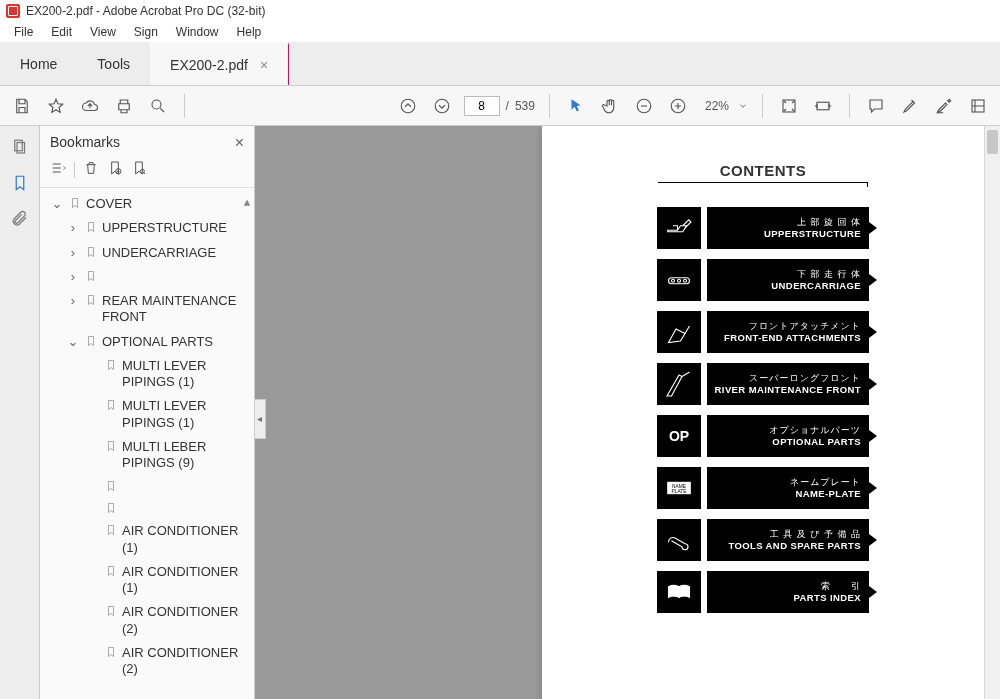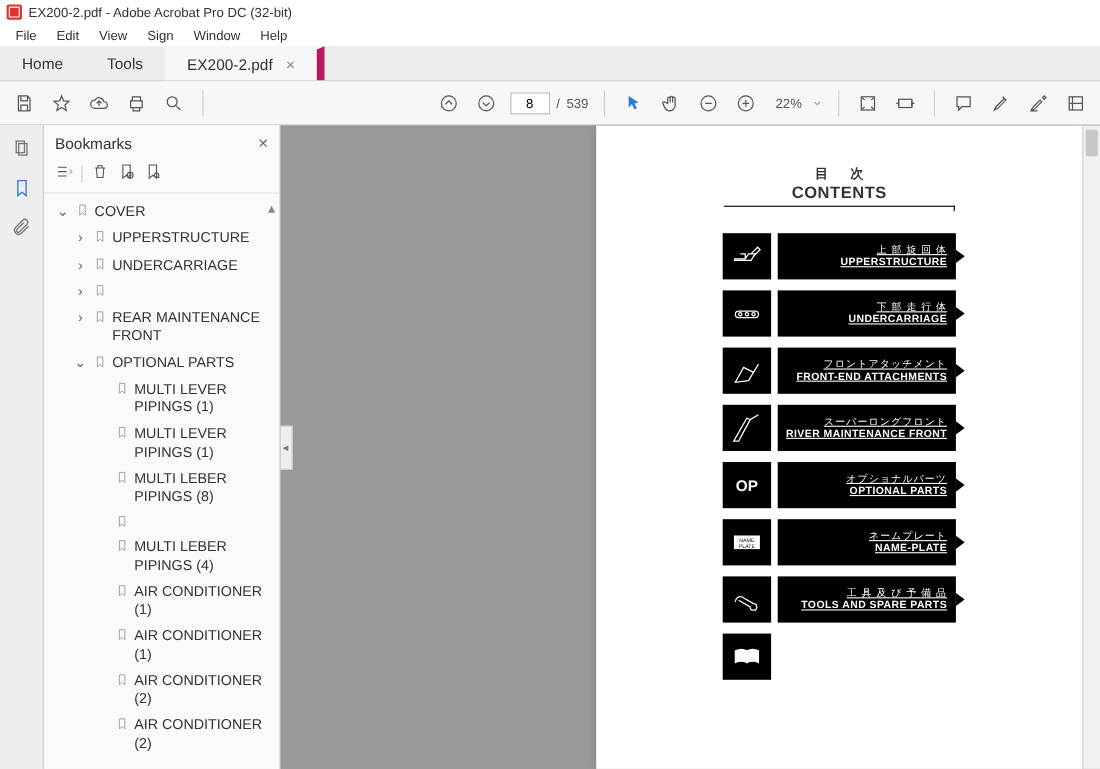--- a/index.html
+++ b/index.html
@@ -9,23 +9,23 @@
   .titlebar { height: 22px; background: #fff; display: flex; align-items: center; padding-left: 6px; }
   .titlebar .pdf-icon { width: 14px; height: 14px; background: #d33; border-radius: 2px; margin-right: 6px; position: relative; }
   .titlebar .pdf-icon::after { content: ""; position: absolute; top: 2px; left: 2px; right: 2px; bottom: 2px; border: 1px solid #fff; border-radius: 1px; }
   .titlebar-text { font-size: 12px; }
 
   
   .menubar { height: 20px; background: #fff; display: flex; align-items: center; padding-left: 6px; gap: 2px; }
   .menubar .menuitem { padding: 2px 8px; font-size: 12px; cursor: default; }
 
   
-  .toptabs { height: 32px; background: #ededed; border-bottom: 1px solid #ccc; display: flex; align-items: stretch; }
+  .toptabs { height: 44px; background: #ededed; border-bottom: 1px solid #ccc; display: flex; align-items: stretch; }
   .toptabs .tab { padding: 0 20px; display: flex; align-items: center; font-size: 14px; cursor: default; }
-  .toptabs .tab.file { background: #f7f7f7; border-right: 7px solid #be185d; border-top: 3px solid transparent; }
+  .toptabs .tab.file { background: #f7f7f7; border-right: 1px solid #be185d; border-top: 3px solid transparent; }
   .toptabs .tab .close { margin-left: 12px; color: #888; }
 
   
   .toolbar { height: 40px; background: #f7f7f7; border-bottom: 1px solid #ccc; display: flex; align-items: center; padding: 0 10px; gap: 10px; }
   .toolbar .sep { width: 1px; height: 24px; background: #ccc; margin: 0 4px; }
   .tb-btn { width: 24px; height: 24px; display: flex; align-items: center; justify-content: center; color: #555; cursor: default; }
   .tb-btn svg { width: 18px; height: 18px; stroke: #555; fill: none; stroke-width: 1.5; }
   .page-box { display: flex; align-items: center; gap: 6px; }
   .page-input { width: 36px; height: 20px; border: 1px solid #bbb; text-align: center; font-size: 12px; }
   .page-total { font-size: 12px; color: #555; }
@@ -67,21 +67,21 @@
   .contents-head .jp { font-size: 12px; letter-spacing: 20px; margin-left: 20px; font-weight: bold; }
   .contents-head .en { font-size: 15px; font-weight: 700; letter-spacing: .5px; }
   .contents-head .rule { width: 210px; height: 1px; background: #000; margin: 3px auto 0; position: relative; }
   .contents-head .rule::after { content: ""; position: absolute; right: 0; top: 0; width: 1px; height: 5px; background: #000; }
 
   .sec-list { display: flex; flex-direction: column; gap: 10px; margin-top: 16px; }
   .sec-row { display: flex; align-items: stretch; height: 42px; }
   .sec-ico { width: 44px; background: #000; display: flex; align-items: center; justify-content: center; }
   .sec-ico svg { stroke: #fff; fill: none; stroke-width: 1.5; }
   .sec-ico .optxt { color: #fff; font-weight: 800; font-size: 14px; }
-  .sec-bar { width: 162px; background: #000; color: #fff; display: flex; flex-direction: column; justify-content: center; align-items: flex-end; padding-right: 8px; position: relative; text-decoration: underline; }
+  .sec-bar { width: 162px; background: #000; color: #fff; display: flex; flex-direction: column; justify-content: center; align-items: flex-end; padding-right: 8px; position: relative; }
   .sec-row.split .sec-bar { margin-left: 6px; }
   .sec-bar .jp { font-size: 9px; letter-spacing: 1px; line-height: 1.2; white-space: nowrap; }
   .sec-bar .en { font-size: 9.5px; font-weight: 700; letter-spacing: .4px; line-height: 1.2; white-space: nowrap; }
   .sec-bar::after { content: ""; position: absolute; right: -8px; top: 50%; transform: translateY(-50%); border-left: 8px solid #000; border-top: 6px solid transparent; border-bottom: 6px solid transparent; }
 
   .scrollbar-v { width: 16px; background: #f0f0f0; border-left: 1px solid #d8d8d8; position: relative; }
   .scrollbar-v .thumb { position: absolute; left: 2px; right: 2px; top: 4px; height: 24px; background: #c7c7c7; border-radius: 2px; }
 </style>
 </head>
 <body>
@@ -347,38 +347,37 @@
           </span>
           <span class="label">MULTI LEVER PIPINGS (1)</span>
         </div>
       <div class="bk-item indent-2">
           <span class="tw"></span>
           <span class="bm-ico">
             <svg viewBox="0 0 24 24">
               <path d="M7 3h10v18l-5-4-5 4z"></path>
             </svg>
           </span>
-          <span class="label">MULTI LEBER PIPINGS (8)</span>
-        </div>
-      <div class="bk-item indent-2">
-          <span class="tw"></span>
-          <span class="bm-ico">
-            <svg viewBox="0 0 24 24">
-              <path d="M7 3h10v18l-5-4-5 4z"></path>
-            </svg>
-          </span>
-        </div>
-      <div class="bk-item indent-2">
-          <span class="tw"></span>
-          <span class="bm-ico">
-            <svg viewBox="0 0 24 24">
-              <path d="M7 3h10v18l-5-4-5 4z"></path>
-            </svg>
-          </span>
-          <span class="label">MULTI LEBER PIPINGS (4)</span>
+          <span class="label">MULTI LEBER PIPINGS (9)</span>
+        </div>
+      <div class="bk-item indent-2">
+          <span class="tw"></span>
+          <span class="bm-ico">
+            <svg viewBox="0 0 24 24">
+              <path d="M7 3h10v18l-5-4-5 4z"></path>
+            </svg>
+          </span>
+        </div>
+      <div class="bk-item indent-2">
+          <span class="tw"></span>
+          <span class="bm-ico">
+            <svg viewBox="0 0 24 24">
+              <path d="M7 3h10v18l-5-4-5 4z"></path>
+            </svg>
+          </span>
         </div>
       <div class="bk-item indent-2">
           <span class="tw"></span>
           <span class="bm-ico">
             <svg viewBox="0 0 24 24">
               <path d="M7 3h10v18l-5-4-5 4z"></path>
             </svg>
           </span>
           <span class="label">AIR CONDITIONER (1)</span>
         </div>
@@ -412,21 +411,20 @@
 
     </div>
   </div>
 
   <div class="viewer">
     <div class="collapse-handle">◂</div>
     <div class="prevpage"></div>
 
     <div class="doc-page">
       <div class="contents-head">
-        <div class="jp">目次</div>
         <div class="en">CONTENTS</div>
         <div class="rule"></div>
       </div>
 
       <div class="sec-list">
 
         <div class="sec-row split">
           <div class="sec-ico">
               <svg width="30" height="24" viewBox="0 0 40 30">
                 <path d="M5 20h20l5-8h-8l-4 6H5z M12 12h6v6"></path>
@@ -516,20 +514,24 @@
           </div>
         </div>
 
         <div class="sec-row split">
           <div class="sec-ico">
               <svg width="30" height="24" viewBox="0 0 40 30">
                 <path d="M6 8c4-2 10-2 14 0v14c-4-2-10-2-14 0z" fill="#fff" stroke="#fff"></path>
                 <path d="M20 8c4-2 10-2 14 0v14c-4-2-10-2-14 0z" fill="#fff" stroke="#fff"></path>
               </svg>
             </div>
+          <div class="sec-bar">
+            <div class="jp">索　　引</div>
+            <div class="en">PARTS INDEX</div>
+          </div>
         </div>
 
       </div>
     </div>
 
     <div class="scrollbar-v">
       <div class="thumb"></div>
     </div>
   </div>
 </div>

